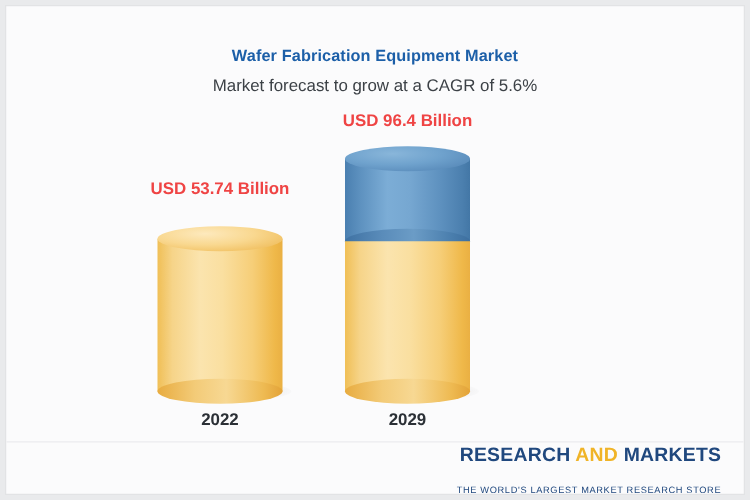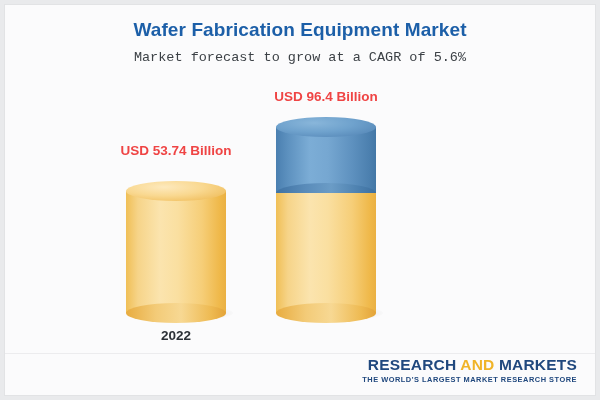--- a/index.html
+++ b/index.html
@@ -31,33 +31,32 @@
   
   #header {
     position: absolute;
     left: 0;
     top: 0;
     width: 100%;
     text-align: center;
   }
   #chart-title {
     margin: 0;
-    padding-top: 14px;
-    font-size: 19px;
+    padding-top: 32px;
+    font-size: 13px;
     font-weight: bold;
     color: #1c5fa8;
     letter-spacing: 0.1px;
   }
   #chart-subtitle {
     margin: 0;
     padding-top: 9px;
     font-size: 13.5px;
     font-weight: normal;
     color: #3c4146;
-    font-family: Liberation Mono, monospace;
   }
 
   
   #plot {
     position: absolute;
     left: 0;
     top: 84px;
     width: 592px;
     height: 260px;
   }
@@ -202,23 +201,23 @@
   #logo-wordmark {
     font-size: 15.5px;
     font-weight: bold;
     color: #20487e;
     letter-spacing: 0.2px;
     line-height: 1.05;
     white-space: nowrap;
   }
   #logo-and { color: #f0b428; }
   #logo-tagline {
-    margin-top: 2px;
+    margin-top: 14px;
     font-size: 7.4px;
-    font-weight: bold;
+    font-weight: normal;
     color: #20487e;
     letter-spacing: 0.52px;
     white-space: nowrap;
   }
 </style>
 </head>
 <body>
 
 <div id="card">
 
@@ -249,20 +248,21 @@
         <div class="seg blue" style="height: 66px;">
           <div class="body"></div>
           <div class="cap cap-bottom"></div>
           <div class="cap cap-top"></div>
         </div>
         <div class="seg yellow" style="height: 120px;">
           <div class="body"></div>
           <div class="cap cap-bottom"></div>
         </div>
       </div>
+      <div class="cat-label">2029</div>
     </div>
 
   </div>
 
   <div id="footer-rule"></div>
 
   <div id="footer">
     <div id="logo">
       <div id="logo-wordmark"><span>RESEARCH</span><span id="logo-and"> AND </span><span>MARKETS</span></div>
       <div id="logo-tagline">THE WORLD'S LARGEST MARKET RESEARCH STORE</div>

